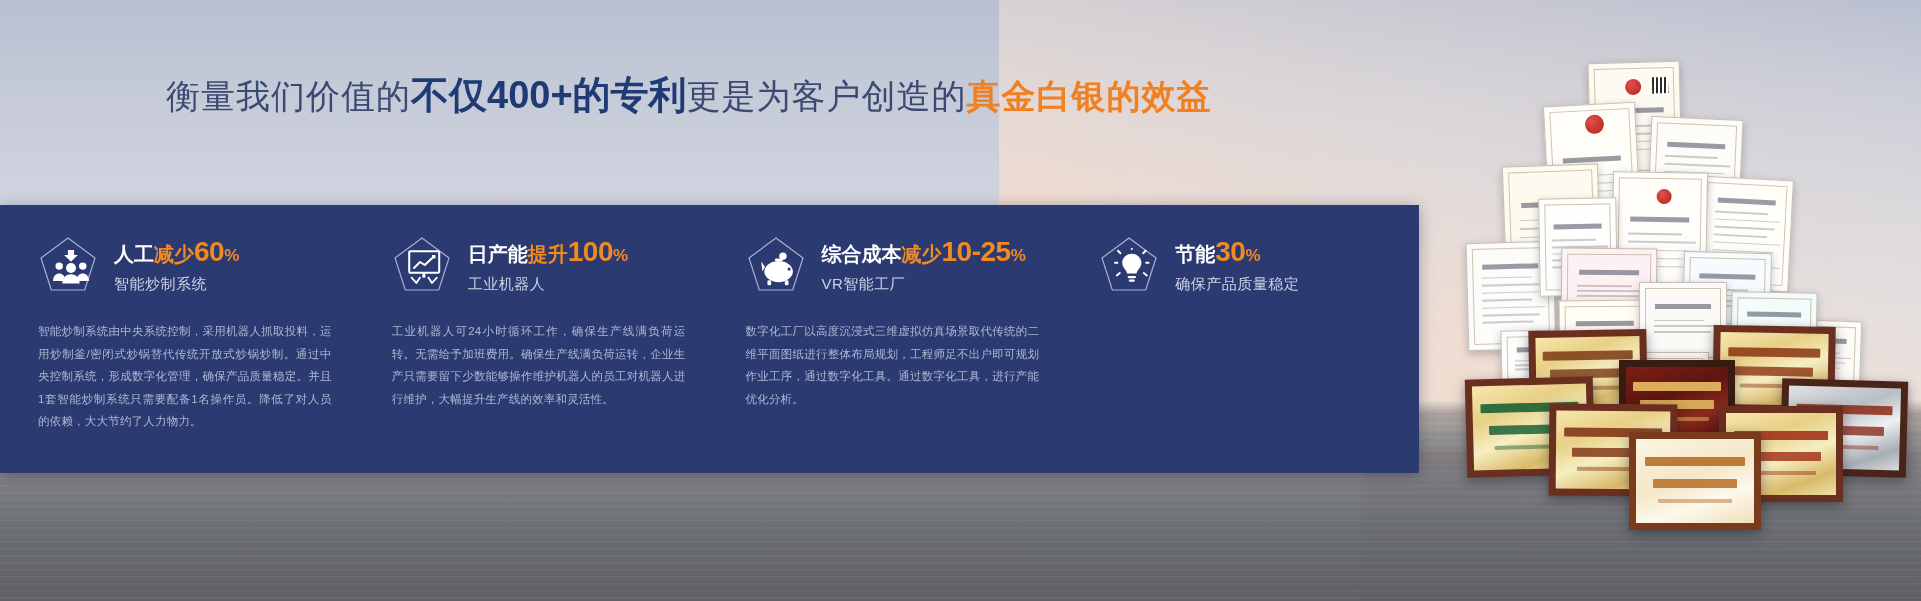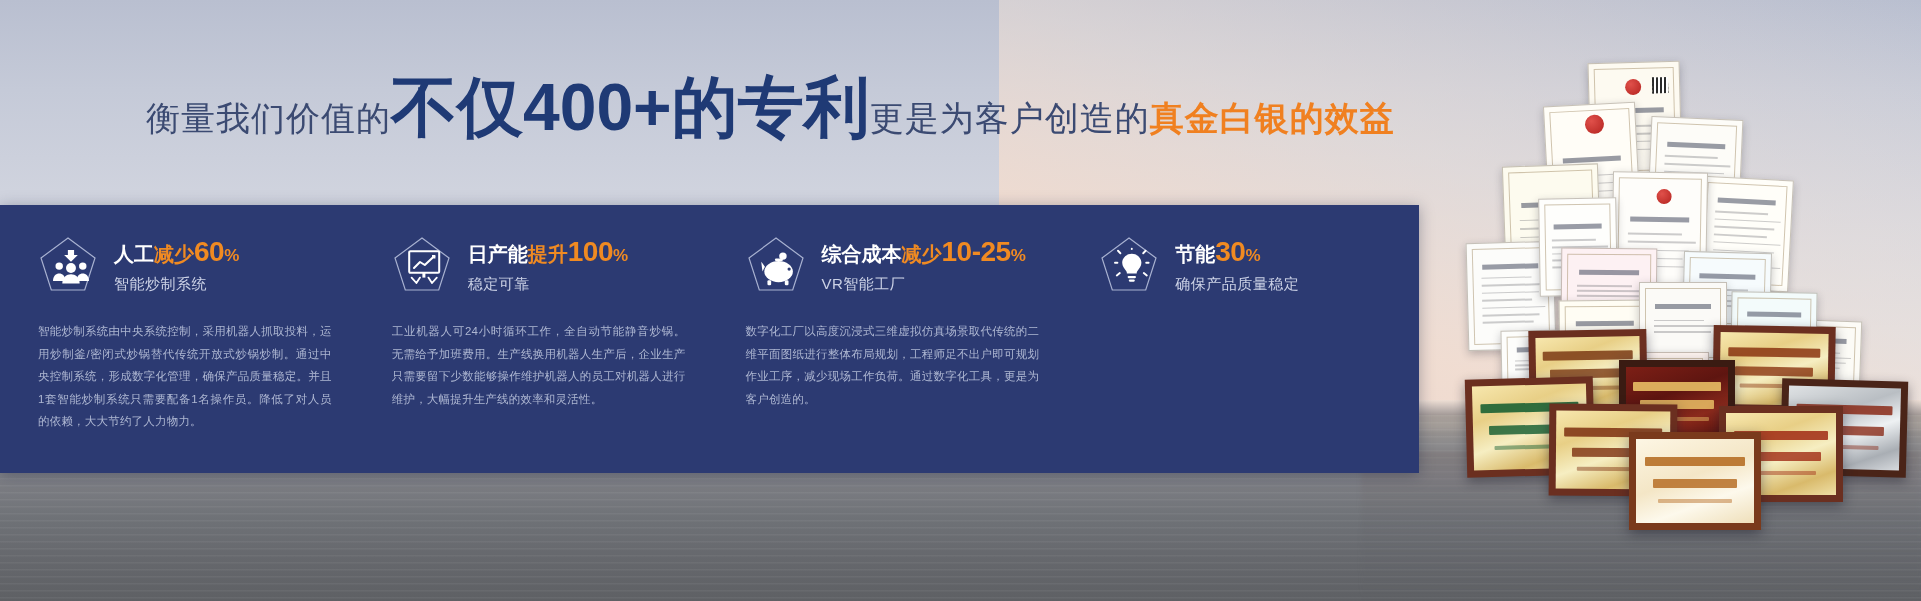--- a/index.html
+++ b/index.html
@@ -30,25 +30,25 @@
   }
   #bg .water-sheen {
     position:absolute; left:0; top:69%; width:100%; height:31%;
     background:
       linear-gradient(180deg,rgba(255,240,230,.22) 0%,rgba(255,240,230,0) 10%),
       repeating-linear-gradient(180deg,rgba(255,255,255,.05) 0px,rgba(255,255,255,.05) 1px,rgba(0,0,0,0) 2px,rgba(0,0,0,0) 7px);
   }
 
   
   #headline {
-    position:absolute; left:146px; top:74px; height:62px;
+    position:absolute; left:166px; top:74px; height:62px;
     display:flex; align-items:baseline; white-space:nowrap;justify-content:flex-end;
   }
   .hl-light { font-size:34px; color:#3b4a72; letter-spacing:1px; font-weight:400; }
-  .hl-big   { font-size:66px; color:#1f3a75; font-weight:700; letter-spacing:0px; line-height:1; }
+  .hl-big   { font-size:38px; color:#1f3a75; font-weight:700; letter-spacing:0px; line-height:1; }
   .hl-orange{ font-size:34px; color:#f08020; font-weight:700; letter-spacing:1px; }
 
   
   #panel {
     position:absolute; left:0; top:205px; width:1419px; height:268px;
     background:#2c3a72;
     box-shadow:0 2px 14px rgba(20,28,60,.35);
   }
   #panel .cols { display:flex; height:100%; padding:28px 0 0 0; }
   .feature { flex:1 1 0; padding:0 26px 0 34px; }
@@ -337,24 +337,24 @@
                 <rect x="2" y="2" width="50" height="36" rx="2" fill="none" stroke="#fff" stroke-width="3.4"></rect>
                 <polyline points="10,30 20,20 28,25 44,10" fill="none" stroke="#fff" stroke-width="3.4" stroke-linejoin="round" stroke-linecap="round"></polyline>
                 <polyline points="40,10 44,10 44,14" fill="none" stroke="#fff" stroke-width="3.4" stroke-linejoin="round"></polyline>
                 <rect x="24" y="38" width="5" height="8" fill="#fff"></rect>
                 <path d="M6 46 L14 55 M20 46 L14 55 M34 46 L40 55 M48 46 L40 55" stroke="#fff" stroke-width="3" stroke-linecap="round"></path>
               </g>
             </svg>
           </div>
           <div class="feat-titles">
             <div class="feat-title"><span class="t-white">日产能</span><span class="t-orange-s">提升</span><span class="t-orange-b">100</span><span class="t-orange-pct">%</span></div>
-            <div class="feat-sub">稳定可靠</div>
+            <div class="feat-sub">工业机器人</div>
           </div>
         </div>
-        <div class="feat-body">工业机器人可24小时循环工作，全自动节能静音炒锅。无需给予加班费用。生产线换用机器人生产后，企业生产只需要留下少数能够操作维护机器人的员工对机器人进行维护，大幅提升生产线的效率和灵活性。</div>
+        <div class="feat-body">工业机器人可24小时循环工作，确保生产线满负荷运转。无需给予加班费用。确保生产线满负荷运转，企业生产只需要留下少数能够操作维护机器人的员工对机器人进行维护，大幅提升生产线的效率和灵活性。</div>
       </div>
       <div class="feature">
         <div class="feat-head">
           <div class="badge">
             <svg viewBox="0 0 60 58">
               <path d="M30 3 L57 23 L46.7 55 L13.3 55 L3 23 Z" fill="none" stroke="rgba(210,218,240,.75)" stroke-width="1.2"></path>
               <g fill="#fff" transform="translate(14,18) scale(.62)">
                 <ellipse cx="30" cy="30" rx="23" ry="17"></ellipse>
                 <path d="M8 22 L2 14 L4 30 Z"></path>
                 <rect x="12" y="44" width="6" height="8" rx="2"></rect>
@@ -363,21 +363,21 @@
                 <rect x="24" y="9" width="13" height="4" rx="2"></rect>
                 <circle cx="37" cy="5" r="6"></circle>
               </g>
             </svg>
           </div>
           <div class="feat-titles">
             <div class="feat-title"><span class="t-white">综合成本</span><span class="t-orange-s">减少</span><span class="t-orange-b">10-25</span><span class="t-orange-pct">%</span></div>
             <div class="feat-sub">VR智能工厂</div>
           </div>
         </div>
-        <div class="feat-body">数字化工厂以高度沉浸式三维虚拟仿真场景取代传统的二维平面图纸进行整体布局规划，工程师足不出户即可规划作业工序，减少现场工作负荷。通过数字化工具，更是为客户创造的。</div>
+        <div class="feat-body">数字化工厂以高度沉浸式三维虚拟仿真场景取代传统的二维平面图纸进行整体布局规划，工程师足不出户即可规划作业工序，通过数字化工具。通过数字化工具，进行产能优化分析。</div>
       </div>
       <div class="feature">
         <div class="feat-head">
           <div class="badge">
             <svg viewBox="0 0 60 58">
               <path d="M30 3 L57 23 L46.7 55 L13.3 55 L3 23 Z" fill="none" stroke="rgba(210,218,240,.75)" stroke-width="1.2"></path>
               <g transform="translate(16,14) scale(.6)">
                 <path d="M28 8c-9 0-16 7-16 15 0 6 4 10 6 13 1.5 2 1.8 3.5 1.8 5h16.4c0-1.5.3-3 1.8-5 2-3 6-7 6-13 0-8-7-15-16-15z" fill="#fff"></path>
                 <rect x="21" y="45" width="14" height="3.6" rx="1.8" fill="#fff"></rect>
                 <rect x="23" y="51" width="10" height="3.4" rx="1.7" fill="#fff"></rect>

